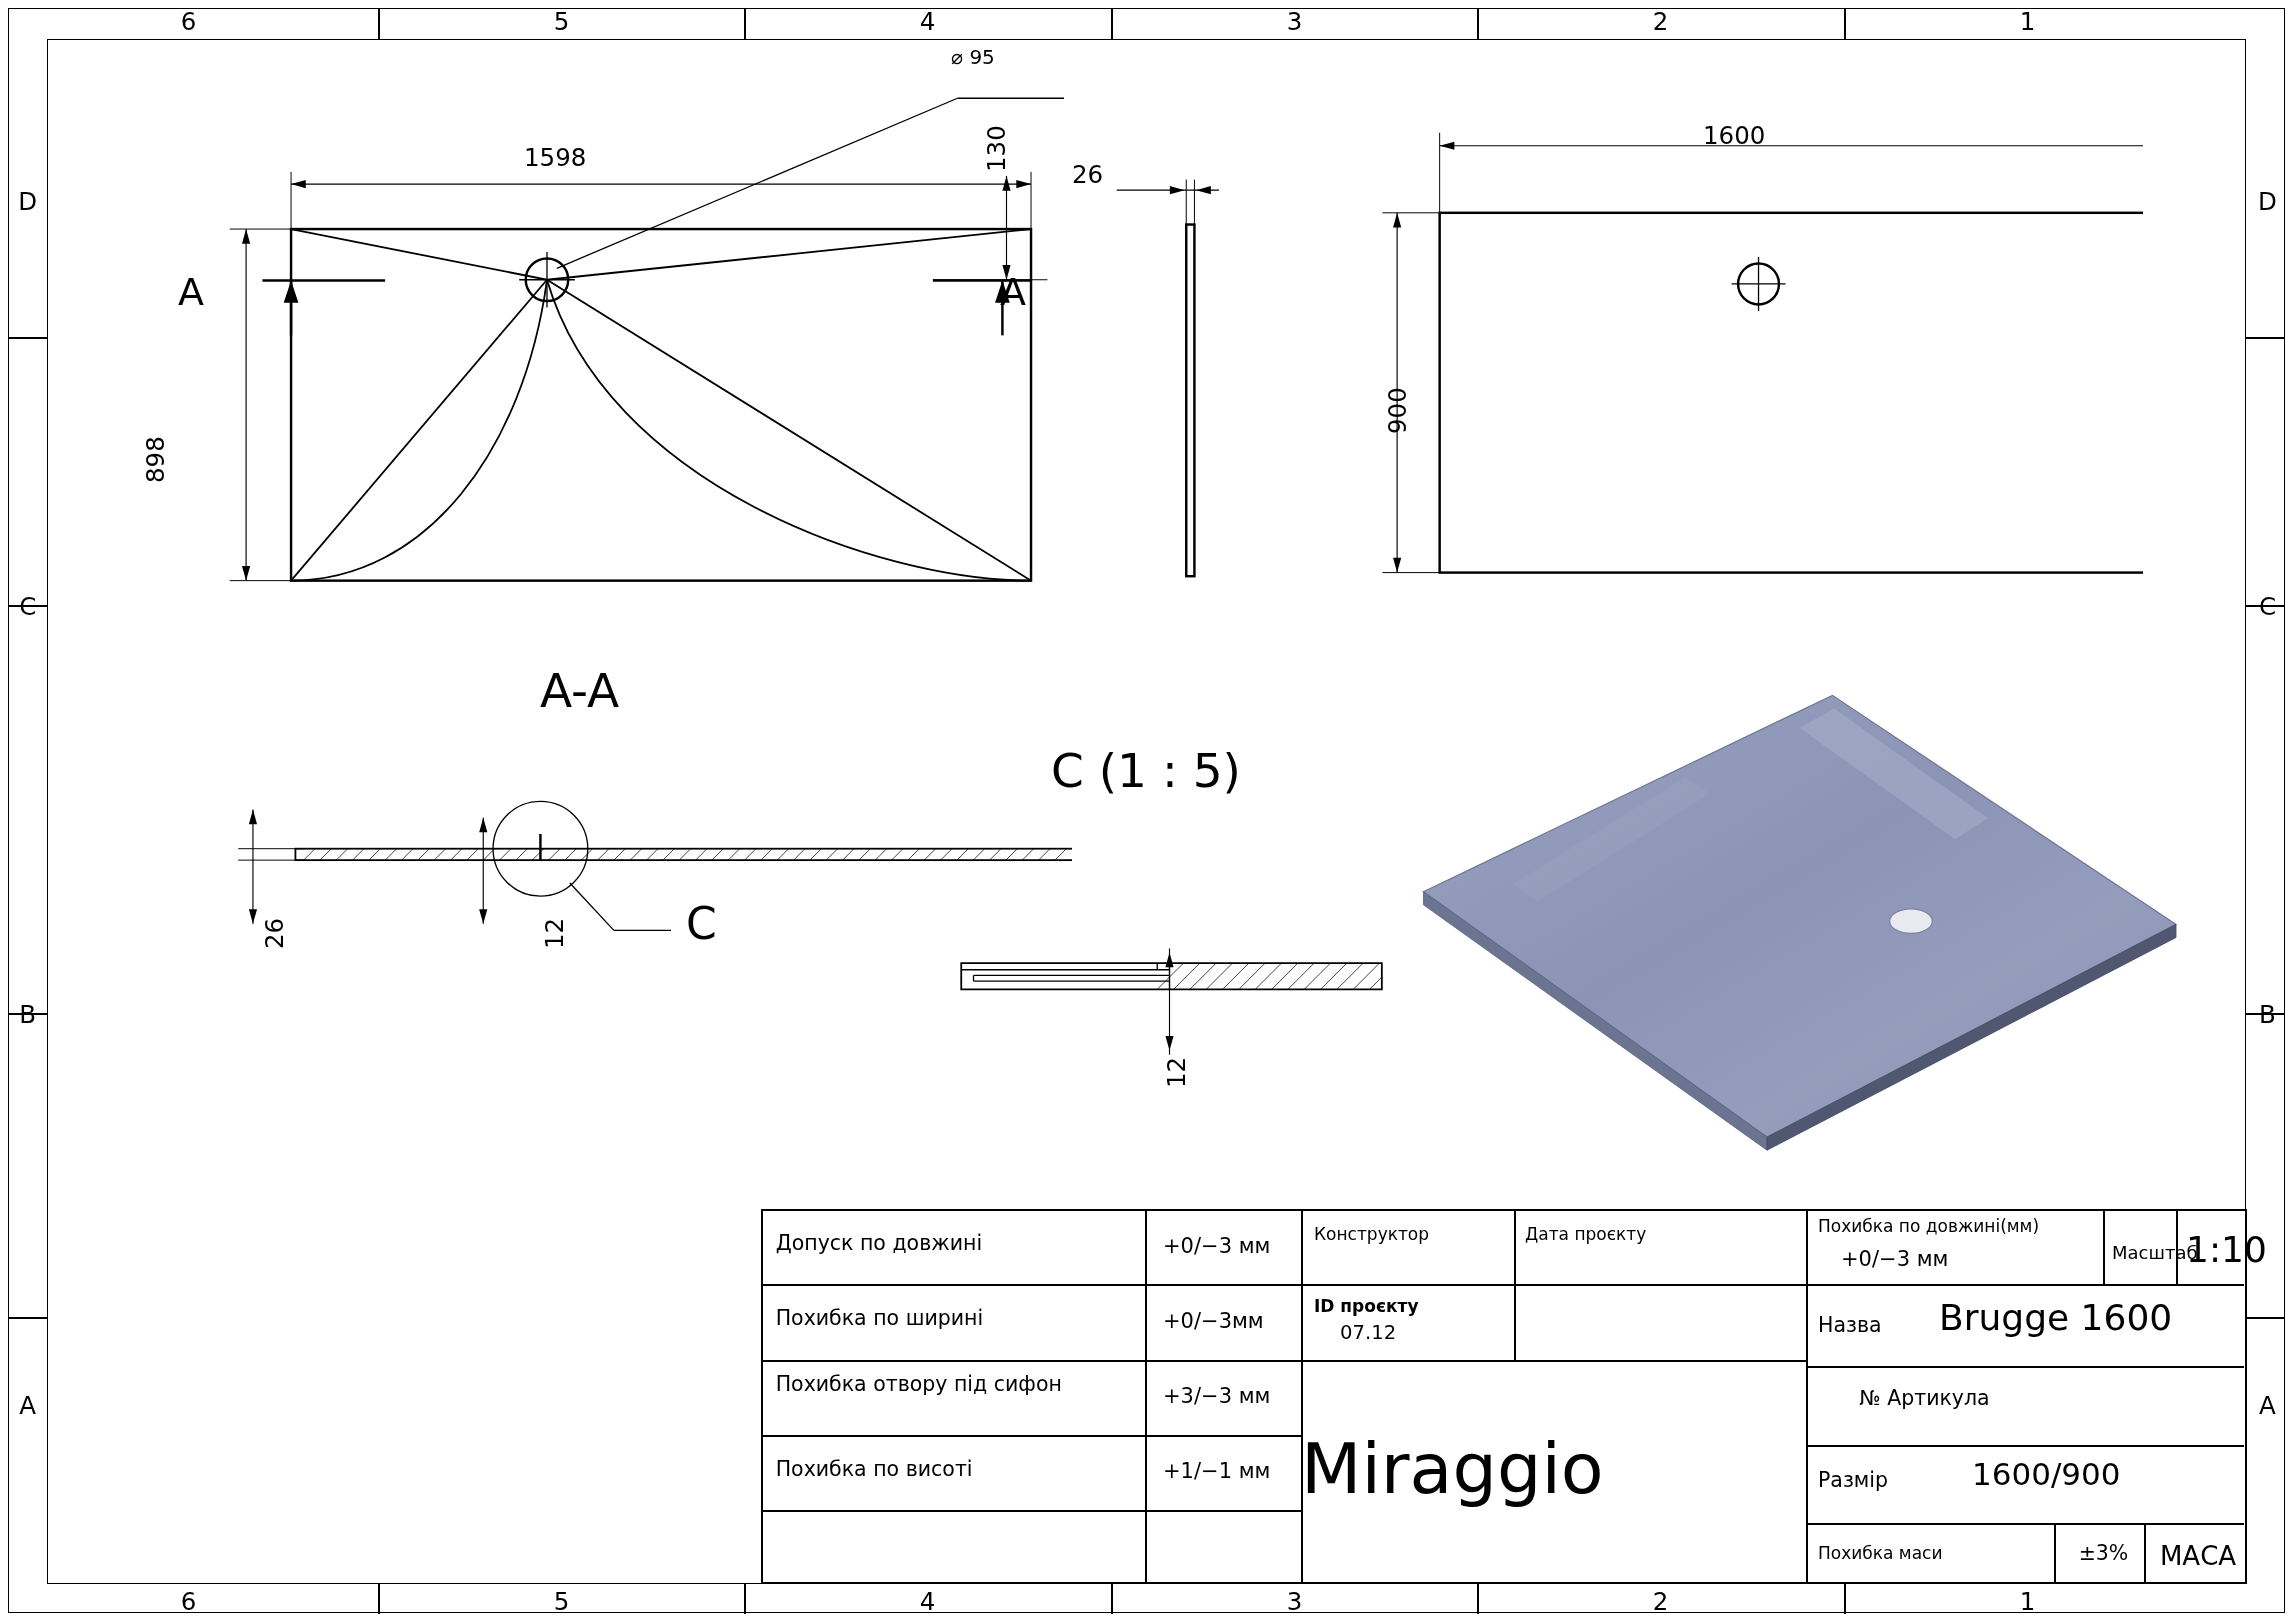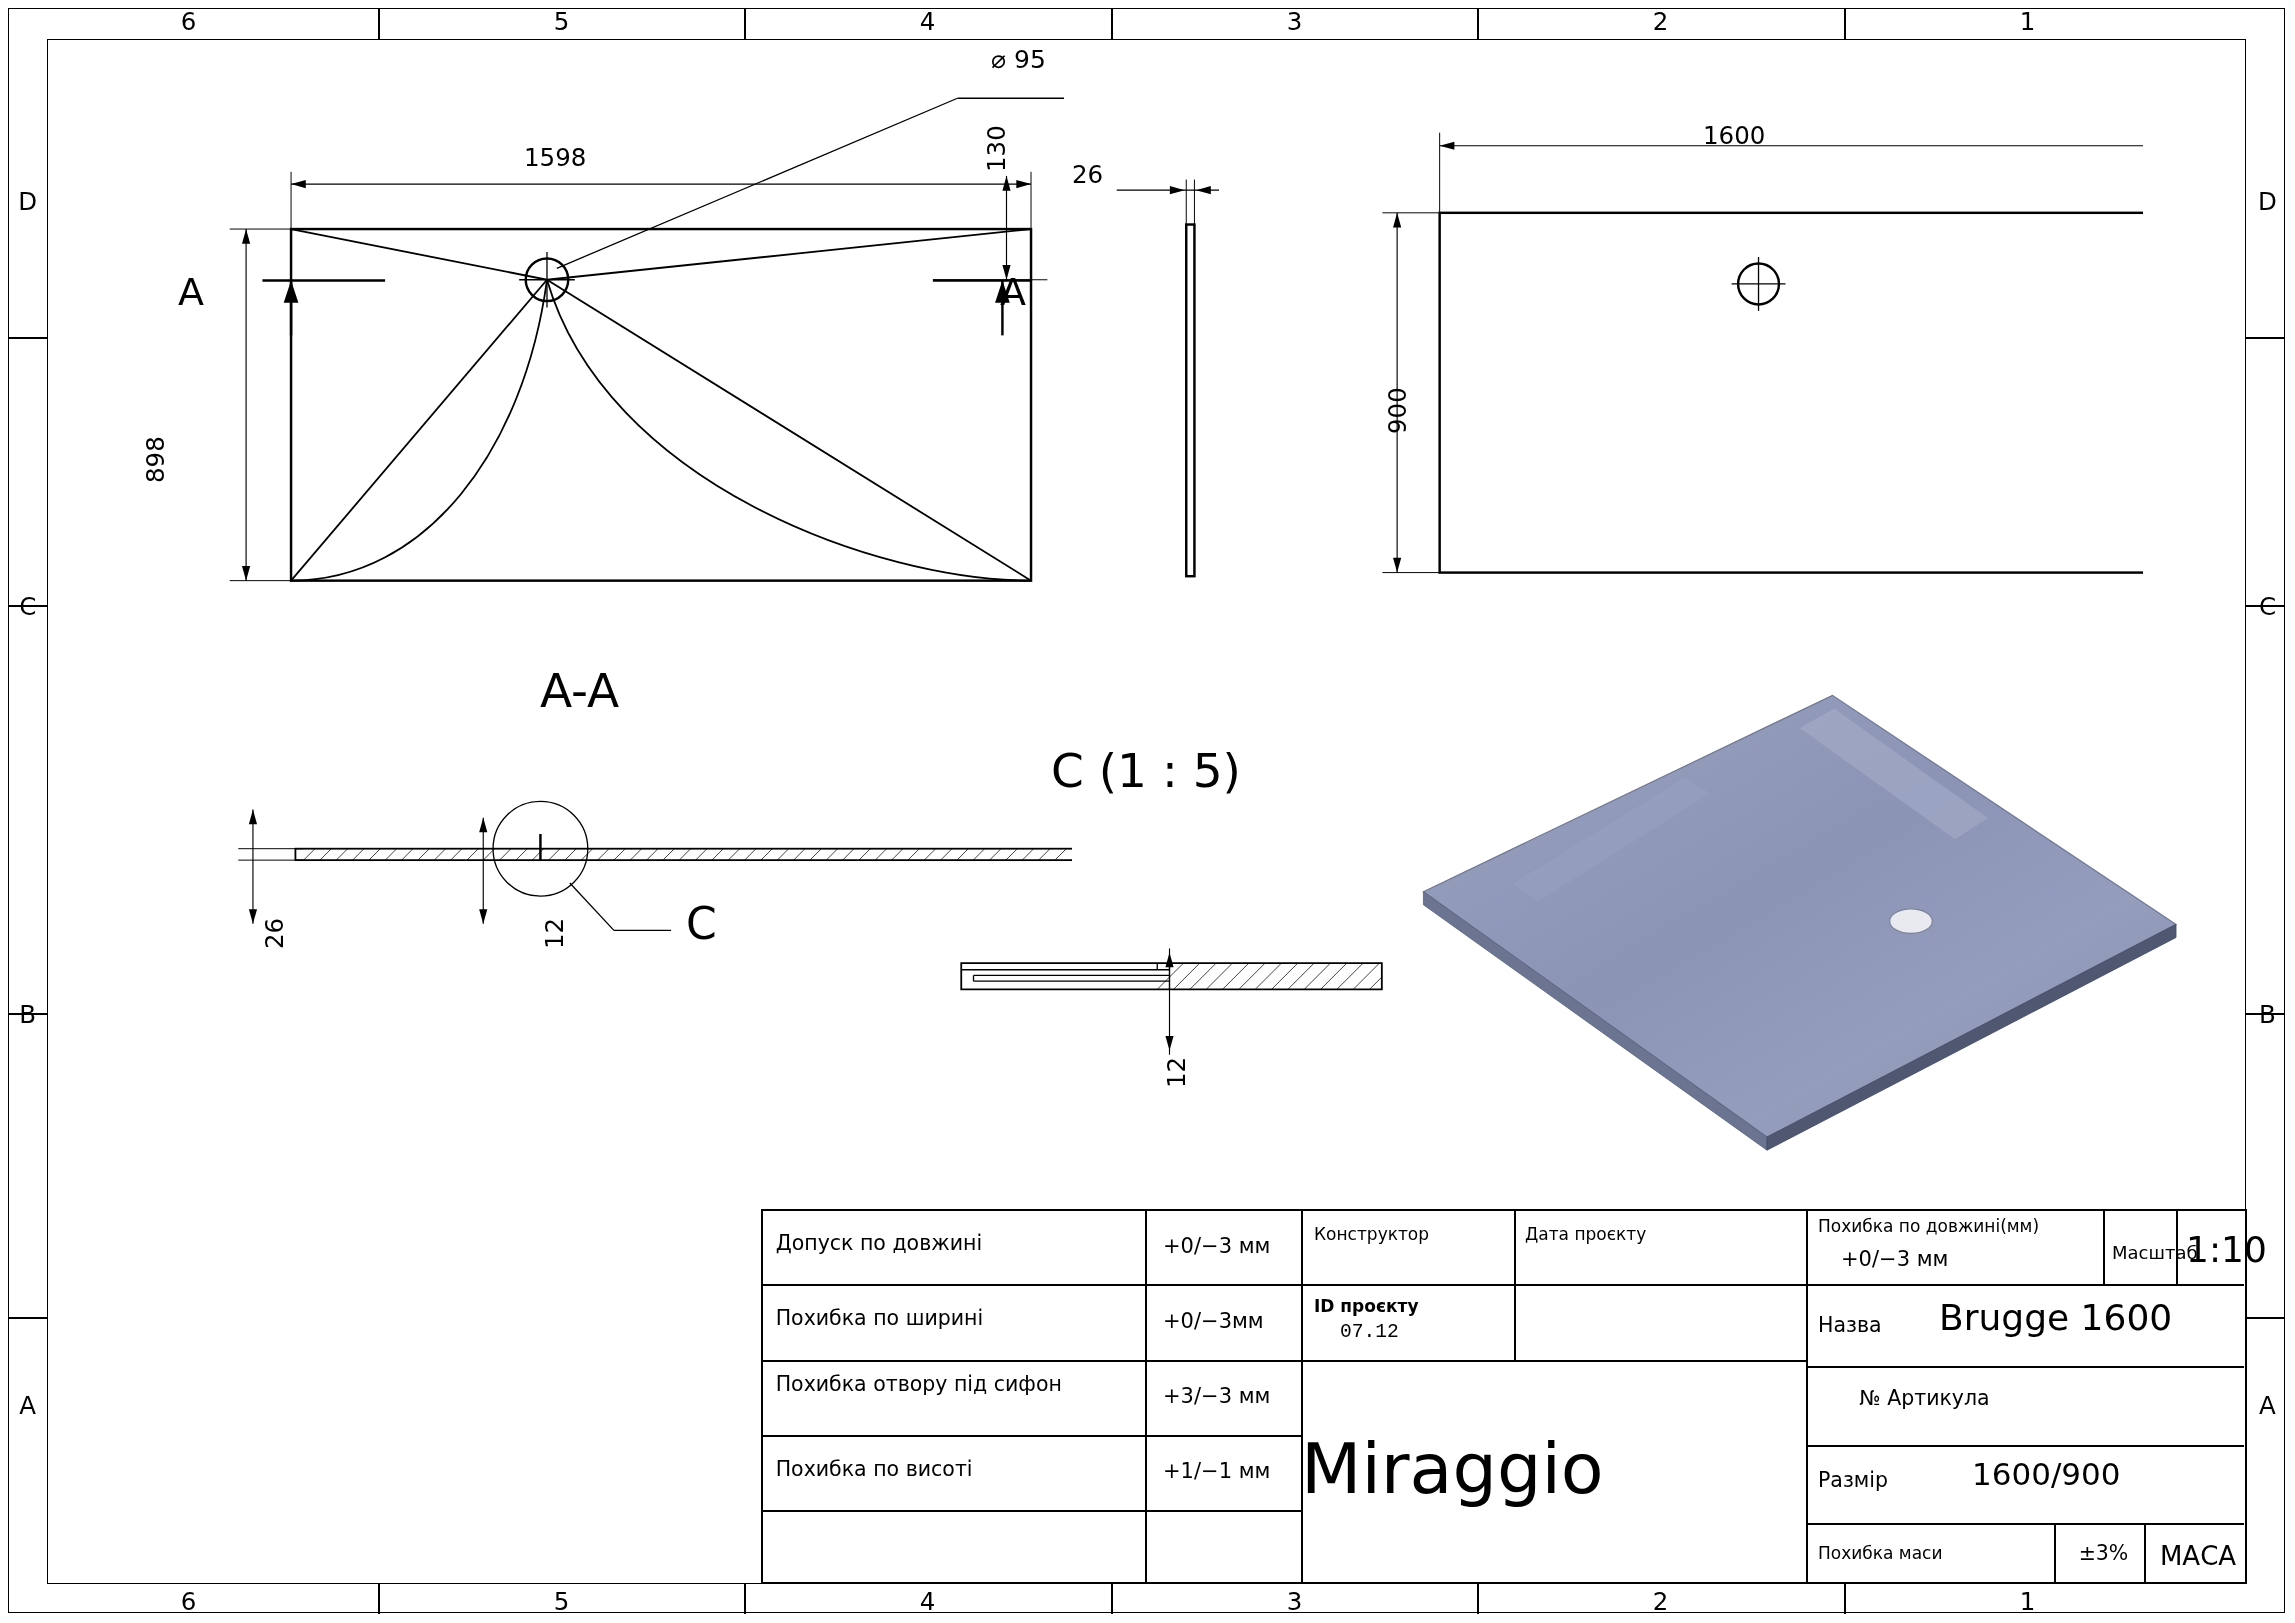--- a/index.html
+++ b/index.html
@@ -201,21 +201,21 @@
     <line x1="215" y1="293" x2="215" y2="360" stroke="#000" stroke-width="3"></line>
     <polygon points="215,293 206,320 224,320" fill="#000"></polygon>
 
     <line x1="1000" y1="293" x2="1120" y2="293" stroke="#000" stroke-width="3"></line>
     <line x1="1085" y1="293" x2="1085" y2="360" stroke="#000" stroke-width="3"></line>
     <polygon points="1085,293 1076,320 1094,320" fill="#000"></polygon>
   </svg>
 
   <div class="dimtext" style="left:524px; top:143px; font-size:24.5px;">1598</div>
   <div class="dimtext vert" style="left:141px; top:483px; font-size:24.5px;">898</div>
-  <div class="dimtext" style="left:951px; top:45px; font-size:25px;margin-left:40px;">⌀ 95</div>
+  <div class="dimtext" style="left:951px; top:45px; font-size:20px;">⌀ 95</div>
   <div class="dimtext vert" style="left:982px; top:172px; font-size:24.5px;">130</div>
   <div class="bigletter" style="left:178px; top:270px;">A</div>
   <div class="bigletter" style="left:1000px; top:270px;">A</div>
 
   <svg class="abs" style="left:1039px; top:155px;" width="180" height="458" viewBox="0 0 220 560">
     <rect x="180" y="85" width="10" height="430" fill="none" stroke="#000" stroke-width="3"></rect>
 
     <line x1="95" y1="43" x2="250" y2="43" stroke="#000" stroke-width="1.4"></line>
     <polygon points="178,43 160,38 160,48" fill="#000"></polygon>
     <polygon points="192,43 210,38 210,48" fill="#000"></polygon>
@@ -433,21 +433,21 @@
     <div class="cell tb-label" style="left:14.7px; top:327px; width:360px;"></div>
     <div class="cell tb-val" style="left:402px; top:327px; width:131px;"></div>
 
     <div class="cell tb-small" style="left:553px; top:16.4px; width:188px;">Конструктор</div>
     <div class="cell tb-val" style="left:553px; top:44px; width:188px;"></div>
 
     <div class="cell tb-small" style="left:764px; top:16.4px; width:245px;">Дата проєкту</div>
     <div class="cell tb-val" style="left:764px; top:44px; width:245px;"></div>
 
     <div class="cell tb-small" style="left:553px; top:88px; width:188px;font-weight:bold;">ID проєкту</div>
-    <div class="cell tb-small" style="left:579px; top:113px; width:188px; font-size:19.6px;font-family:Liberation Mono, monospace;">07.12</div>
+    <div class="cell tb-small" style="left:579px; top:113px; width:188px; font-size:19.6px;">07.12</div>
 
     <div class="cell brand" style="left:540px; top:219px; width:507px; text-align:left;">Miraggio</div>
 
     <div class="cell tb-small" style="left:1057px; top:8.2px; width:278px;">Похибка по довжині(мм)</div>
     <div class="cell tb-val" style="left:1080px; top:38px; width:245px;">+0/−3 мм</div>
     <div class="cell tb-label" style="left:1351px; top:34px; width:65px; font-size:18px;">Масштаб</div>
     <div class="cell tb-big" style="left:1425px; top:19.6px; width:62px; text-align:center;">1:10</div>
 
     <div class="cell tb-label" style="left:1057px; top:105px; width:115px;">Назва</div>
     <div class="cell tb-big" style="left:1178px; top:88px; width:308px;">Brugge 1600</div>

